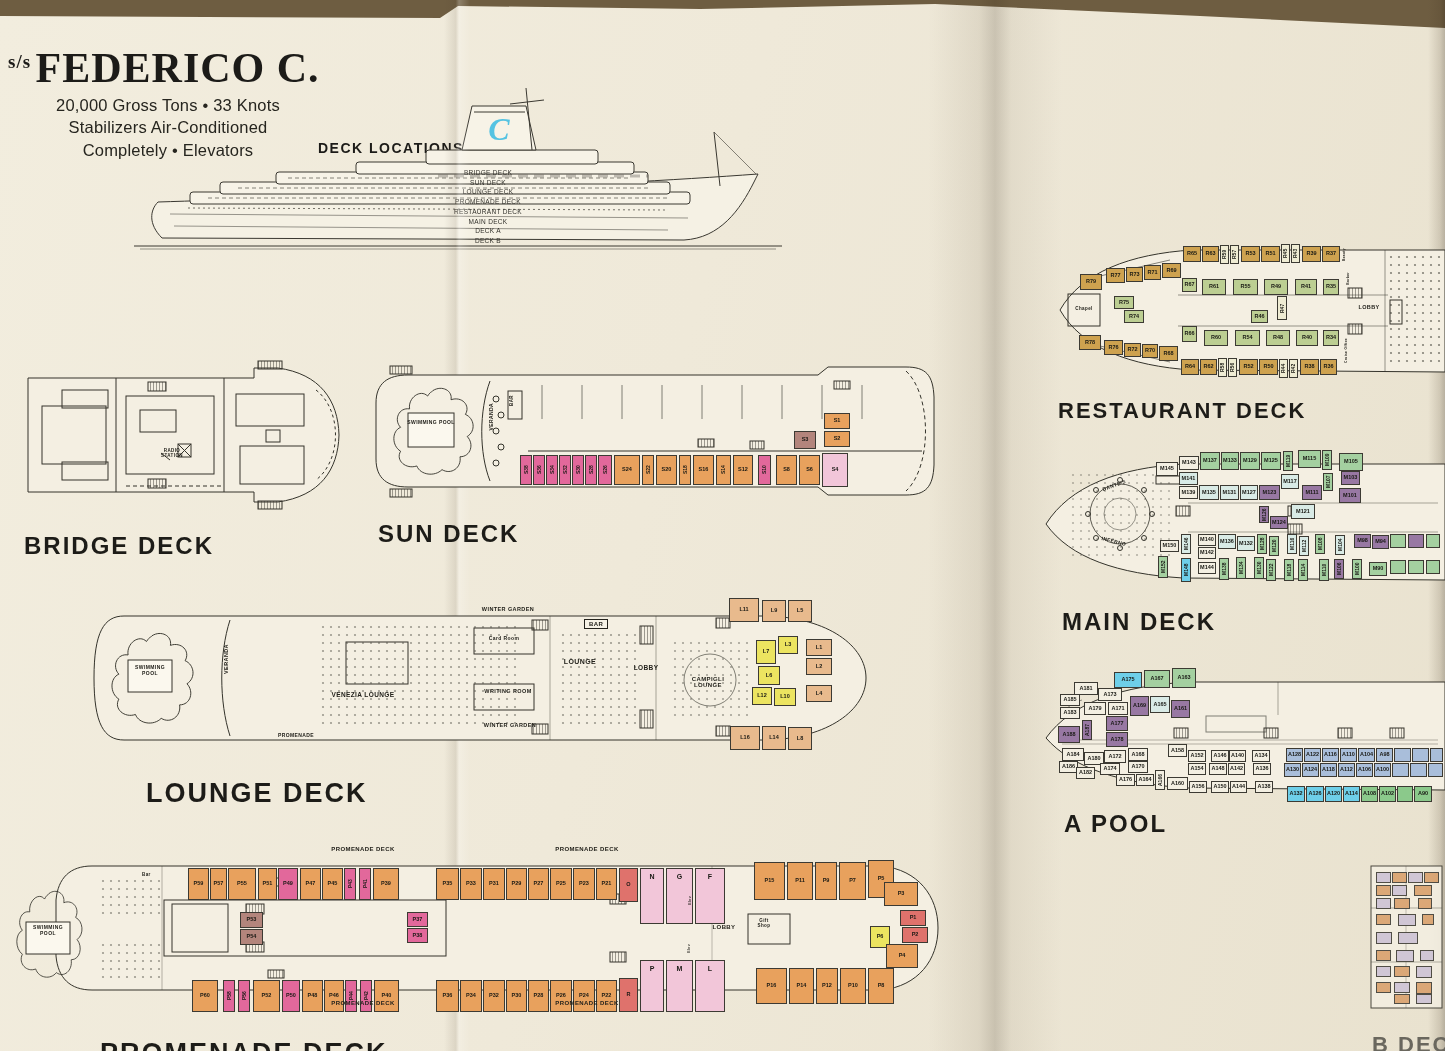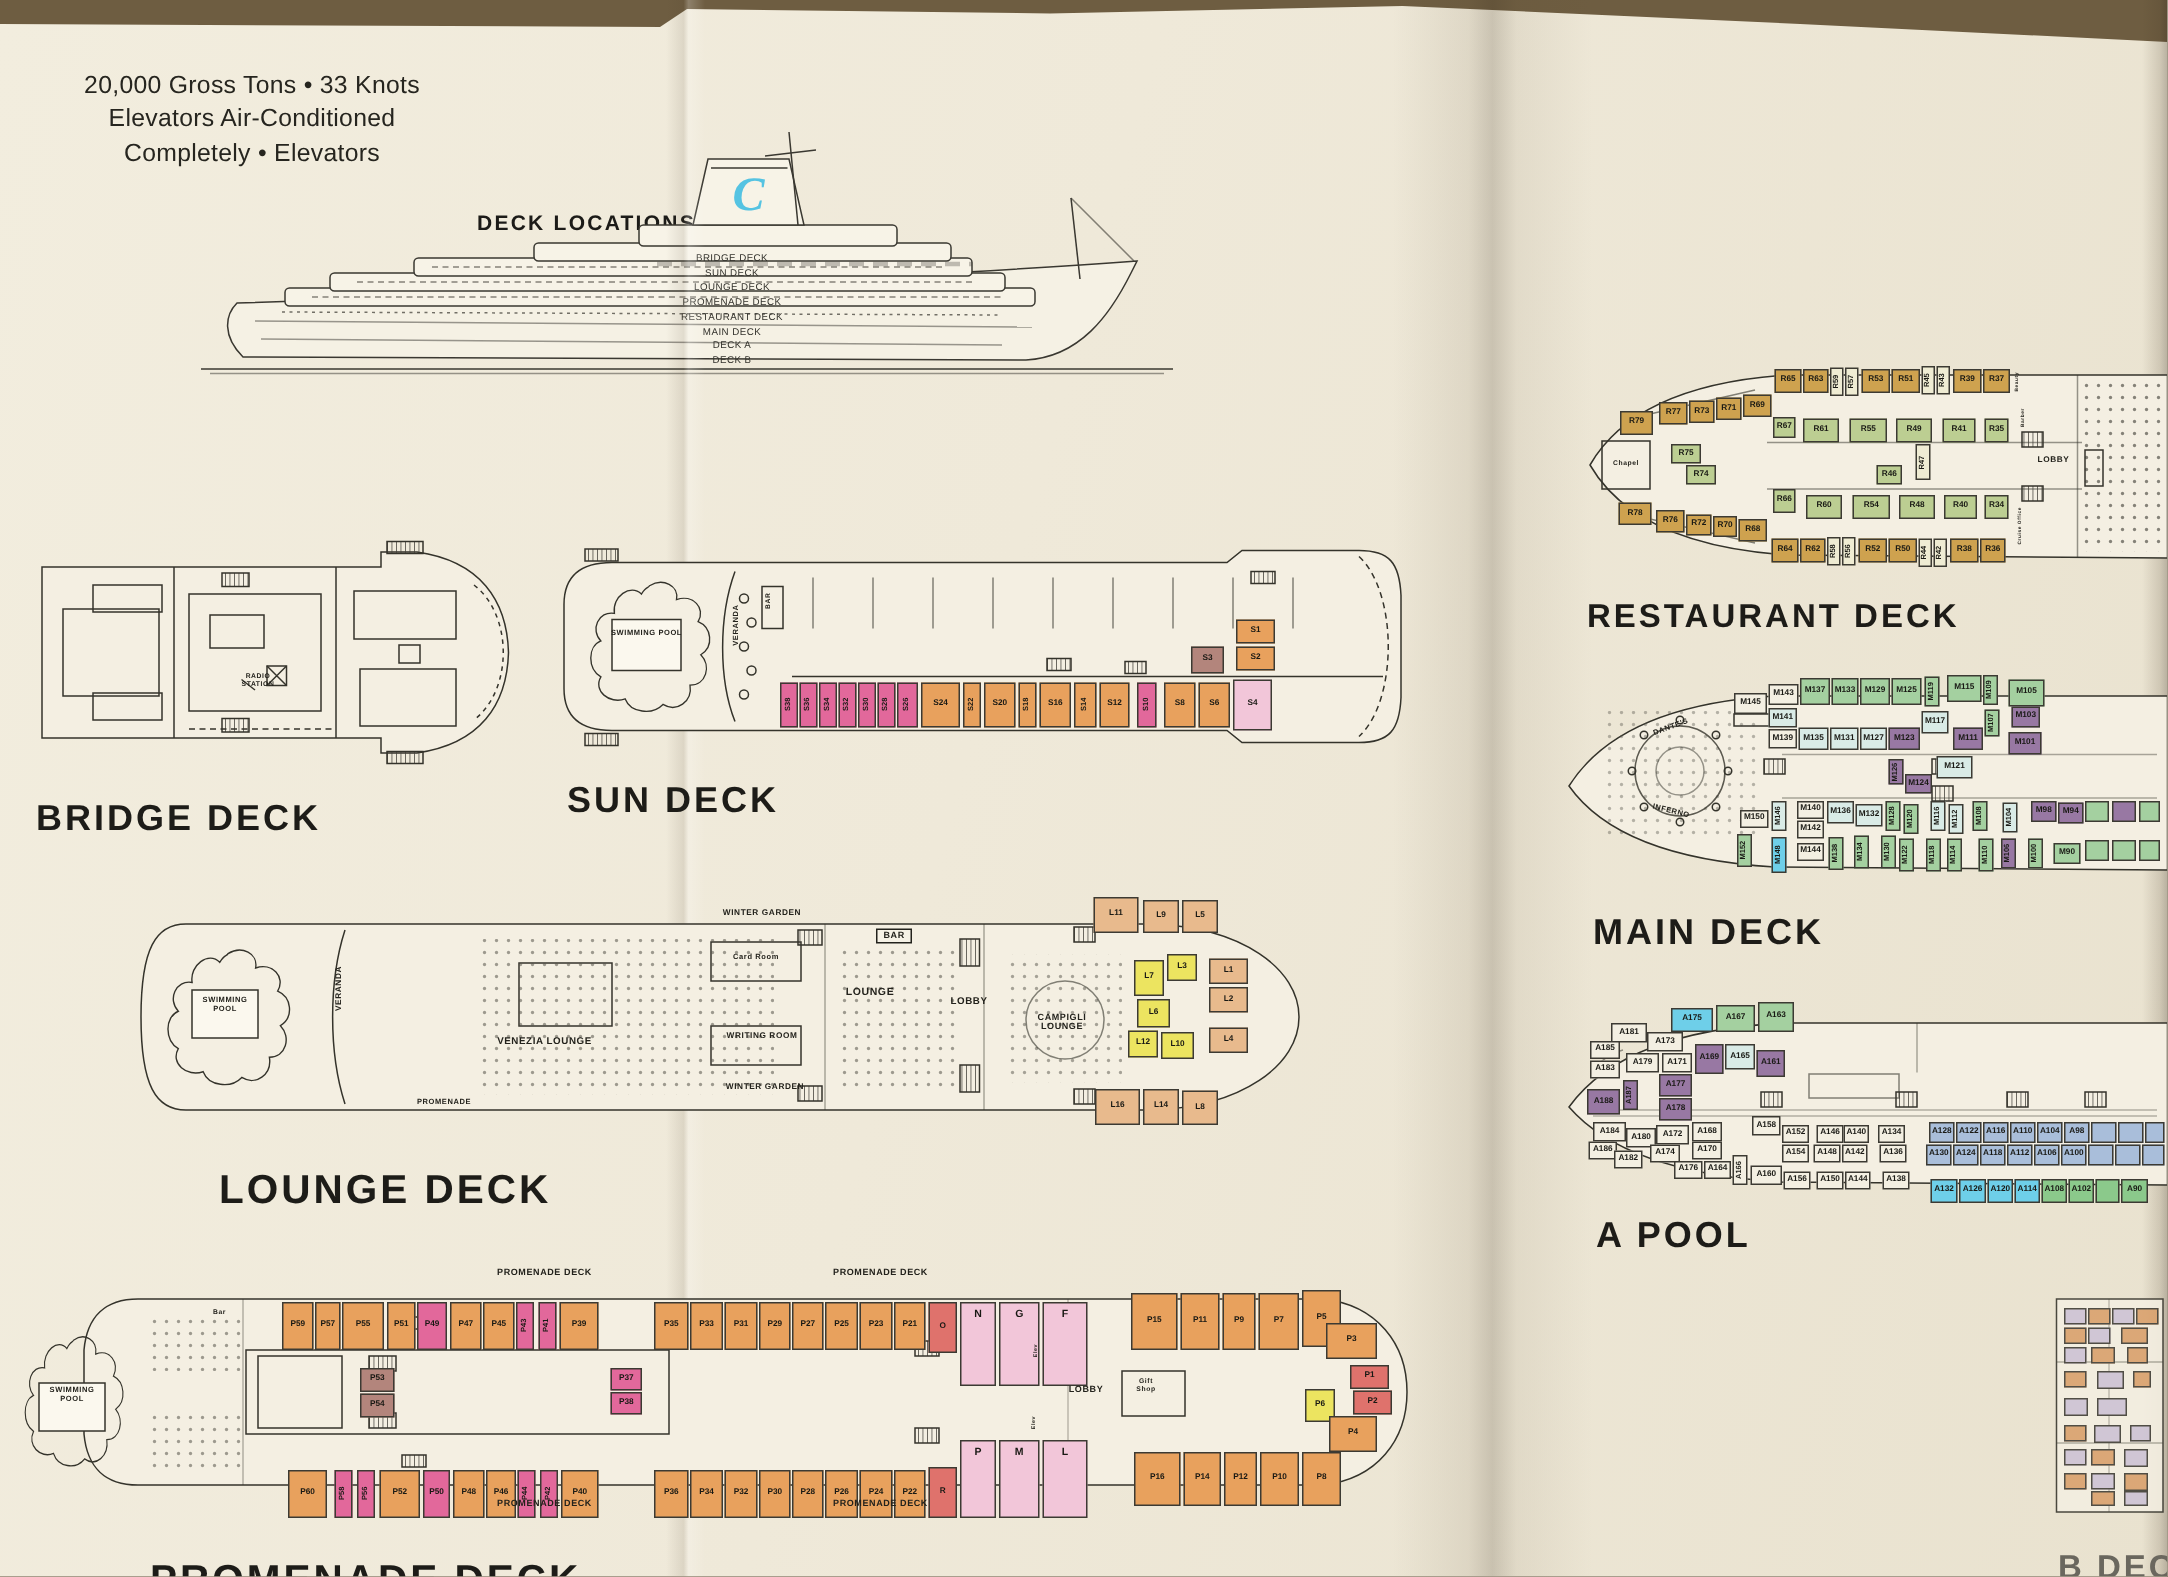--- a/index.html
+++ b/index.html
@@ -68,23 +68,27 @@
         <path d="M0,0 V3" stroke="#44423a" stroke-width="1"></path>
       </pattern>
       <pattern id="dt" width="8" height="8" patternUnits="userSpaceOnUse">
         <circle cx="3" cy="3" r="1.1" fill="#55534a"></circle>
       </pattern>
       <path id="pool" d="M50,6 C60,0 72,6 70,16 C82,12 92,22 86,32 C96,36 98,50 88,56 C96,64 92,78 80,78 C82,90 70,98 60,92 C52,100 36,98 32,88 C20,92 8,82 14,72 C4,66 4,50 14,46 C6,38 12,24 24,26 C22,14 36,4 44,12 C48,6 49,8 50,6 Z"></path>
     </defs>
   </svg>
 
   <div class="hdr">
+    <div class="l1">
+      <span class="ss">s/s</span>
+      <span class="big">FEDERICO C.</span>
+    </div>
     <div class="specs">
       <div>20,000 Gross Tons • 33 Knots</div>
-      <div>Elevators Air-Conditioned</div>
+      <div>Stabilizers Air-Conditioned</div>
       <div>Completely • Elevators</div>
     </div>
   </div>
   <div class="deck-loc">DECK LOCATIONS</div>
 
   <div class="ship">
     <svg viewBox="0 0 660 175" stroke="#3a3831" fill="none" stroke-width="1">
       <line x1="6" y1="160" x2="654" y2="160"></line>
       <line x1="12" y1="163" x2="648" y2="163" opacity=".5"></line>
       <path d="M30,116 C22,124 20,138 34,152 L556,154 C592,152 612,124 626,96 L630,88 C470,100 160,112 30,116 Z" fill="#f5f1e4"></path>

